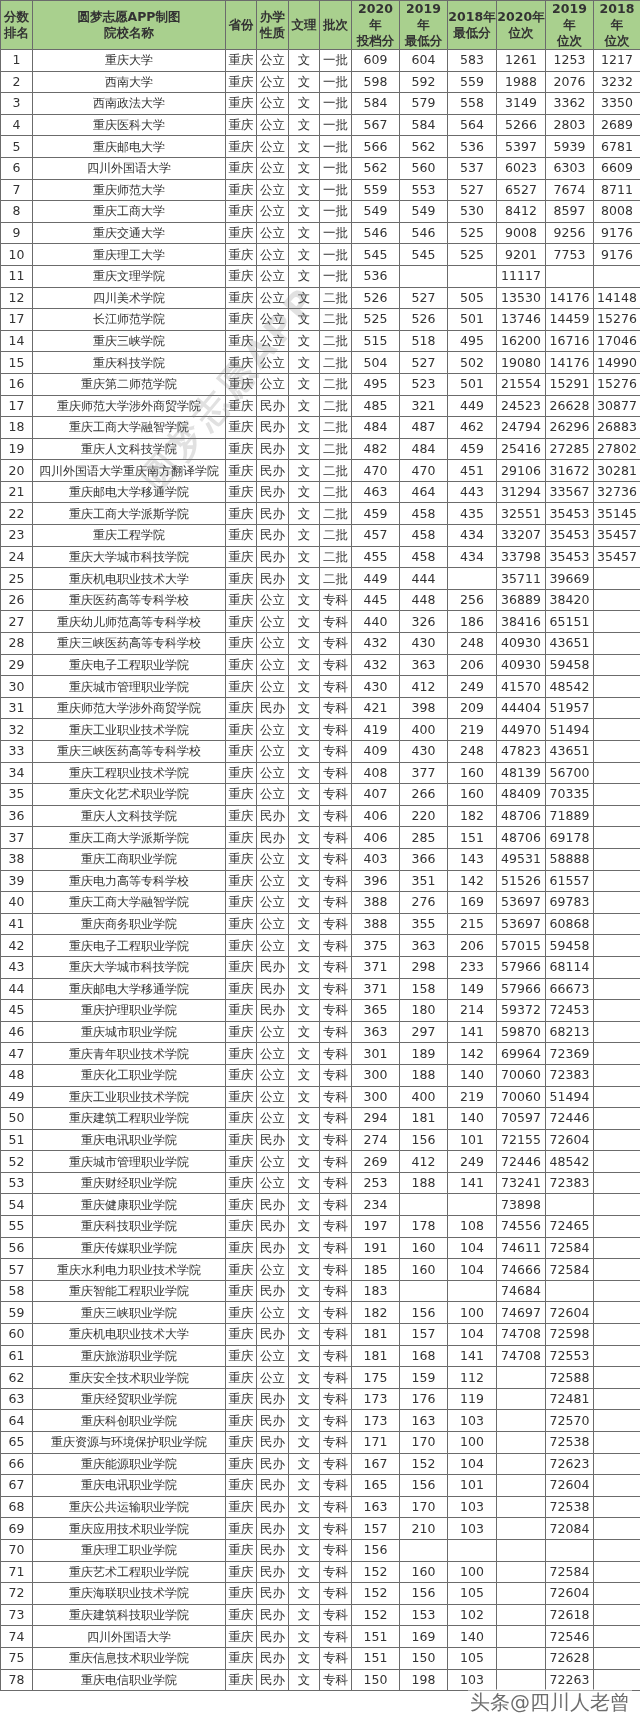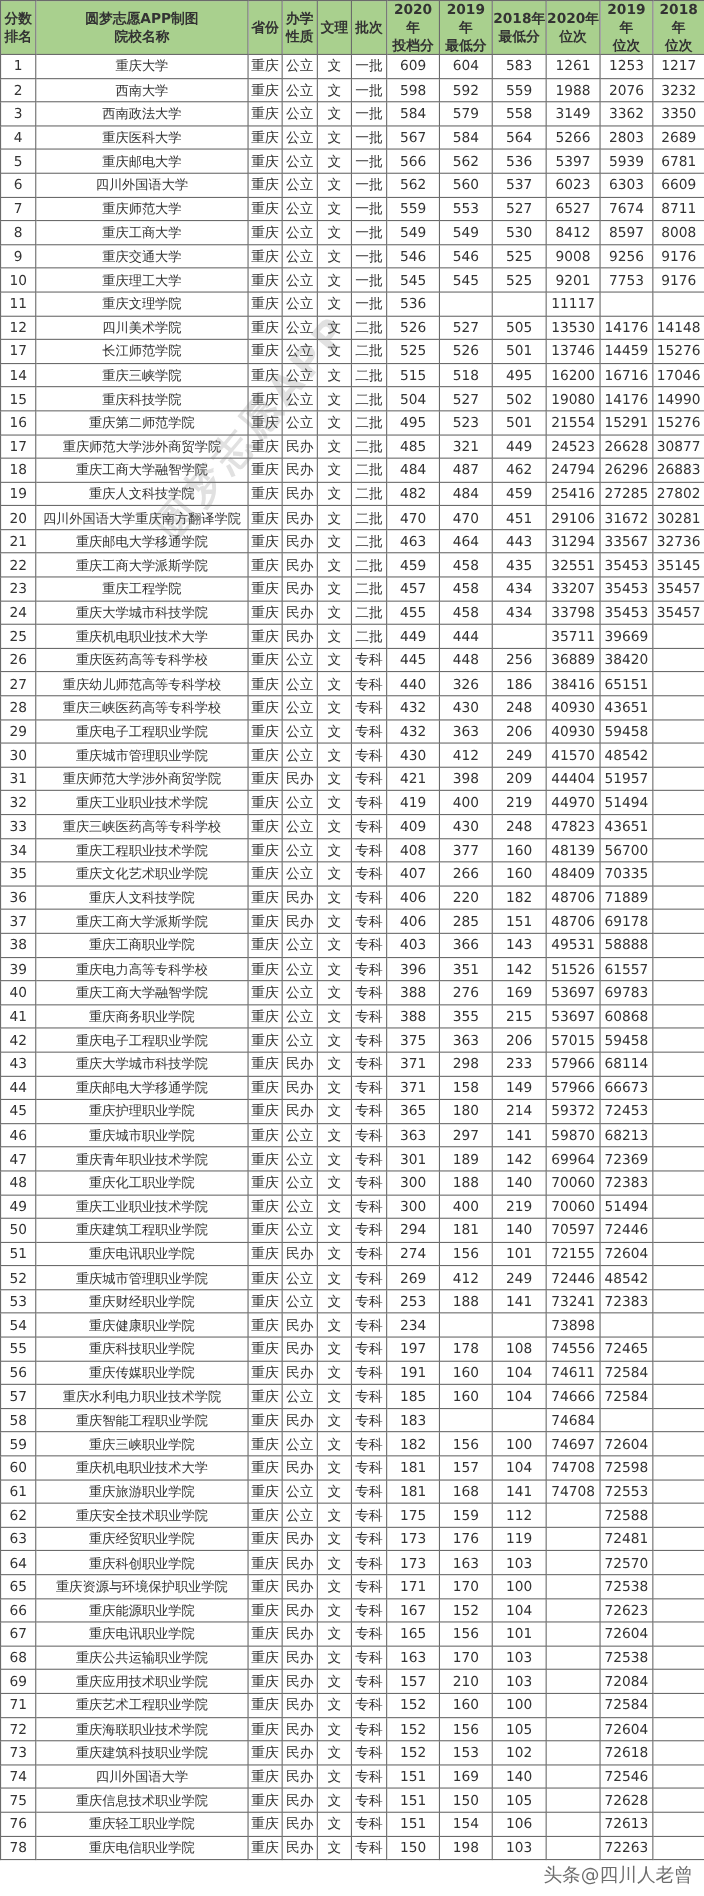--- a/index.html
+++ b/index.html
@@ -6,21 +6,21 @@
   body { width:640px; height:1724px; overflow:hidden; position:relative;
          font-family:"DejaVu Sans","Liberation Sans",sans-serif; color:#333; }
   table { border-collapse:collapse; table-layout:fixed; width:640px; position:absolute; left:0; top:0; }
   th, td { border:1px solid #6b6b6b; text-align:center; padding:0; overflow:hidden; white-space:nowrap; }
   thead th { background:#a9d08e; color:#333; font-weight:bold; font-size:12.5px; line-height:16px; height:41px; }
   tbody td { height:20.6px; font-size:12.5px; line-height:20px; }
   td.name { font-size:12px; }
   .watermark { position:absolute; left:130px; top:470px; transform:rotate(-50deg); transform-origin:left top;
                font-size:36px; color:rgba(120,120,120,0.22); font-weight:bold; letter-spacing:4px; pointer-events:none;
                white-space:nowrap; }
-  .corner-mark { position:absolute; right:8px; bottom:8px; font-size:17px; color:rgba(60,60,60,0.75);
+  .corner-mark { position:absolute; right:8px; bottom:8px; font-size:20px; color:rgba(60,60,60,0.75);
                  background:rgba(255,255,255,0.5); padding:0 2px; }
 </style>
 </head>
 <body>
 
 <table>
   <colgroup>
     <col style="width:32px">
       <col style="width:193px">
       <col style="width:31px">
@@ -1014,20 +1014,34 @@
         <td>文</td>
         <td>专科</td>
         <td>157</td>
         <td>210</td>
         <td>103</td>
         <td></td>
         <td>72084</td>
         <td></td>
       </tr>
       <tr>
+        <td>70</td>
+        <td class="name">重庆理工职业学院</td>
+        <td>重庆</td>
+        <td>民办</td>
+        <td>文</td>
+        <td>专科</td>
+        <td>156</td>
+        <td></td>
+        <td></td>
+        <td></td>
+        <td></td>
+        <td></td>
+      </tr>
+      <tr>
         <td>71</td>
         <td class="name">重庆艺术工程职业学院</td>
         <td>重庆</td>
         <td>民办</td>
         <td>文</td>
         <td>专科</td>
         <td>152</td>
         <td>160</td>
         <td>100</td>
         <td></td>
@@ -1081,34 +1095,20 @@
         <td class="name">重庆信息技术职业学院</td>
         <td>重庆</td>
         <td>民办</td>
         <td>文</td>
         <td>专科</td>
         <td>151</td>
         <td>150</td>
         <td>105</td>
         <td></td>
         <td>72628</td>
-        <td></td>
-      </tr>
-      <tr>
-        <td>76</td>
-        <td class="name">重庆轻工职业学院</td>
-        <td>重庆</td>
-        <td>民办</td>
-        <td>文</td>
-        <td>专科</td>
-        <td>151</td>
-        <td>154</td>
-        <td>106</td>
-        <td></td>
-        <td>72613</td>
         <td></td>
       </tr>
       <tr>
         <td>78</td>
         <td class="name">重庆电信职业学院</td>
         <td>重庆</td>
         <td>民办</td>
         <td>文</td>
         <td>专科</td>
         <td>150</td>

